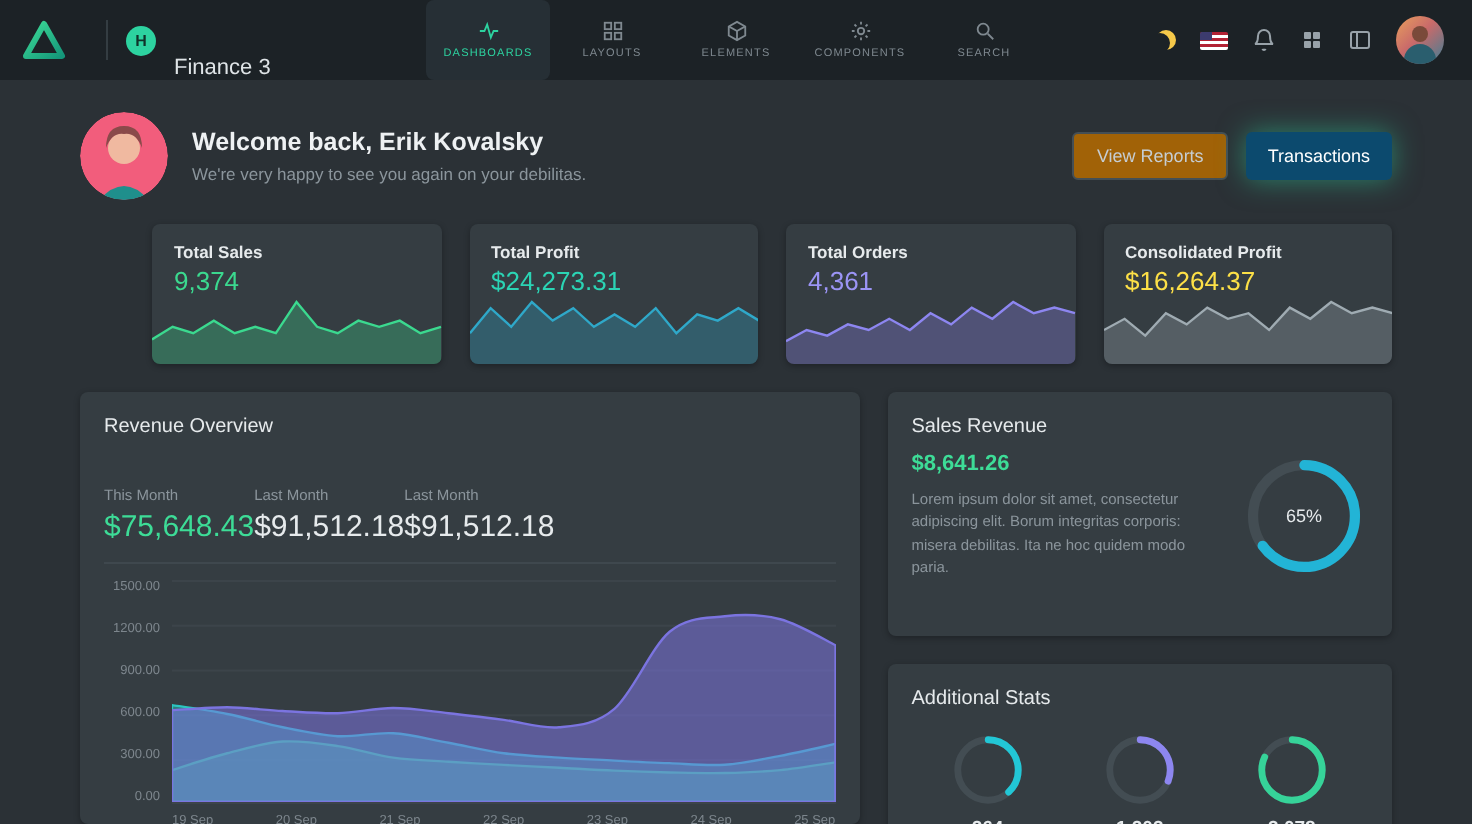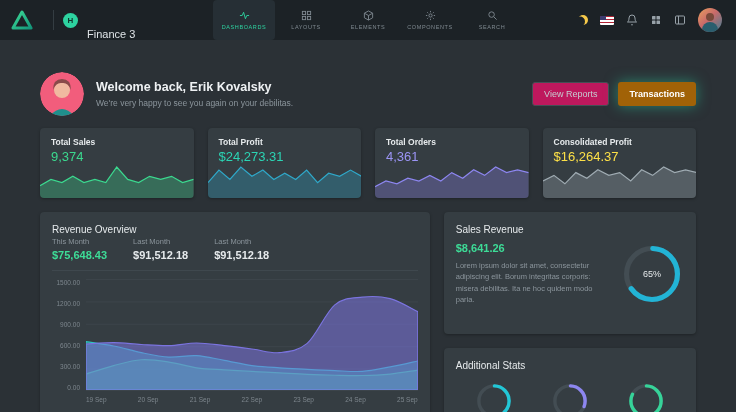--- a/index.html
+++ b/index.html
@@ -22,46 +22,46 @@
   .nav-right { margin-left:auto; display:flex; align-items:center; gap:12px; color:#98a2a9; }
   .nav-right svg { width:12px; height:12px; }
   .moon { width:10px; height:10px; border-radius:50%; box-shadow:inset -3px 1.5px 0 0 #f6c94a; }
   .flag { width:14px; height:9px; border-radius:1px; background:repeating-linear-gradient(#b22234 0 1.5px,#fff 1.5px 3px); position:relative; overflow:hidden; }
   .flag::after { content:''; position:absolute; left:0; top:0; width:6px; height:4.5px; background:#3c3b6e; }
   .top-avatar { width:24px; height:24px; border-radius:50%; background:linear-gradient(135deg,#e8a05c 0%,#c96a6a 45%,#3f7f96 100%); position:relative; overflow:hidden; }
   .top-avatar::before { content:''; position:absolute; left:8px; top:5px; width:8px; height:8px; border-radius:50%; background:#7a4a3a; }
   .top-avatar::after { content:''; position:absolute; left:4px; top:14px; width:16px; height:12px; border-radius:8px 8px 0 0; background:#2a5e6e; }
 
   
-  .welcome { display:flex; align-items:center; padding:32px 40px 12px 40px;border-radius:15px; }
+  .welcome { display:flex; align-items:center; padding:16px 40px 12px 40px;border-radius:15px; }
   .welcome-avatar { width:44px; height:44px; border-radius:50%; overflow:hidden; flex:0 0 auto; }
   .welcome-text { margin-left:12px; }
   .welcome-title { font-size:12.5px; font-weight:bold; color:#eef1f3; margin-bottom:4px; }
   .welcome-sub { font-size:8.5px; color:#8b959c; }
   .welcome-actions { margin-left:auto; display:flex; gap:9px; }
   .btn { font-size:9px; border-radius:3px; padding:6px 11px; cursor:pointer; border:none; font-family:inherit; }
-  .btn-outline { background:#be185d; color:#c6cdd2; border:1px solid #454f55; }
-  .btn-primary { background:#a16207; color:#ffffff; font-weight:bold; box-shadow:0 0 14px rgba(43,214,162,.5); }
+  .btn-outline { background:#a16207; color:#c6cdd2; border:1px solid #454f55; }
+  .btn-primary { background:#0c4a6e; color:#ffffff; font-weight:normal; box-shadow:0 0 14px rgba(43,214,162,.5); }
 
   
-  .stats-row { display:flex; gap:14px; padding:0 40px; }
+  .stats-row { display:flex; gap:14px; padding:0 40px;margin-left:36px; }
   .stat-card { position:relative; flex:1; height:70px; background:#353d42; border-radius:4px; overflow:hidden; box-shadow:0 1px 3px rgba(0,0,0,.3); }
   .stat-label { position:absolute; top:9px; left:11px; font-size:8.5px; font-weight:bold; color:#e6eaec; }
   .stat-value { position:absolute; top:21px; left:11px; font-size:13px; font-weight:normal; }
   .stat-card svg.spark { position:absolute; left:0; right:0; bottom:0; width:100%; height:36px; display:block; }
 
   
   .main-row { display:flex; gap:14px; padding:14px 40px 0 40px; align-items:flex-start; }
   .card { background:#353d42; border-radius:4px; box-shadow:0 1px 3px rgba(0,0,0,.3); }
   .card-title { font-size:10px; font-weight:normal; color:#e6eaec; }
 
   .revenue-card { flex:1.45; padding:12px; height:216px; }
-  .rev-stats { display:flex; gap:26px; margin:2px 0 9px 0; }
+  .rev-stats { display:flex; margin:24px 0 9px 0; }
   .rev-stat .rlbl { font-size:7.5px; color:#8b959c; margin-bottom:3px; }
-  .rev-stat .rval { font-size:11px; font-weight:bold; color:#e6eaec; }
+  .rev-stat .rval { font-size:15px; font-weight:normal; color:#e6eaec; }
   .rev-stat.hl .rval { color:#3ddc97; }
   .rev-divider { border-top:1px solid #3f484e; margin-bottom:8px; }
   .chart-wrap { display:flex; }
   .y-axis { width:34px; height:112px; display:flex; flex-direction:column; justify-content:space-between; text-align:right; padding-right:6px; }
   .y-axis span, .x-axis span { font-size:6.5px; color:#7d868d; }
   .plot { flex:1; position:relative; height:112px; border-bottom:1px solid #3c444a;
           background-image:linear-gradient(#3c444a 1px, transparent 1px); background-size:100% 22.4px; }
   .plot svg { position:absolute; inset:0; width:100%; height:100%; }
   .x-axis { margin-left:34px; display:flex; justify-content:space-between; margin-top:5px; }
 

